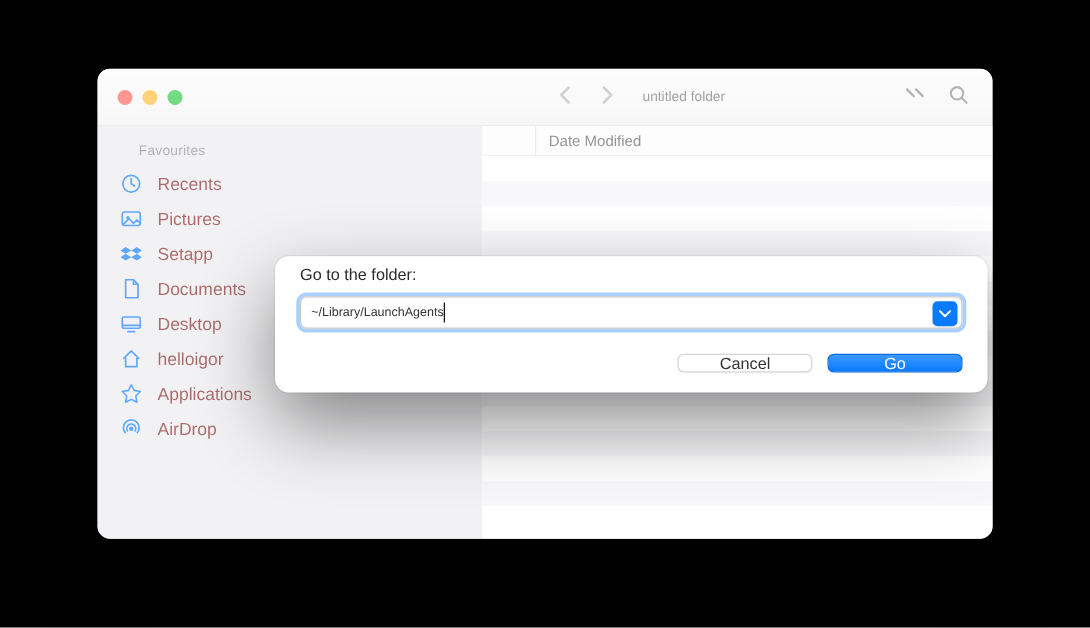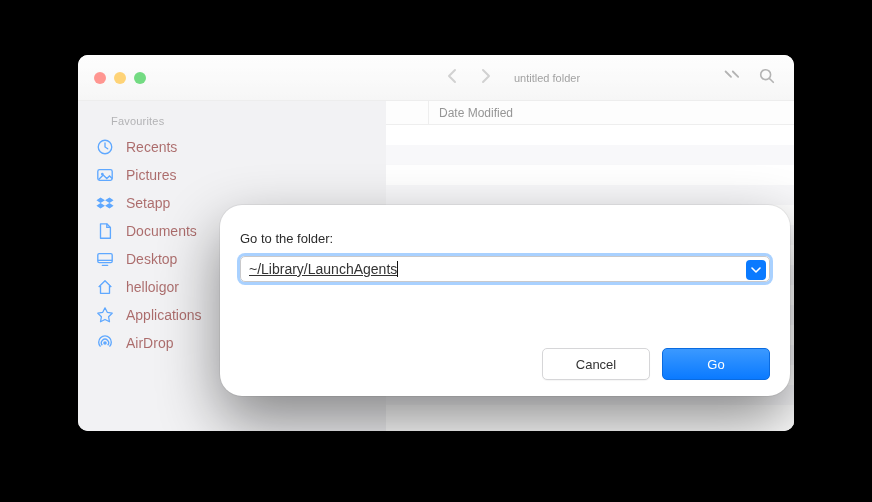--- a/index.html
+++ b/index.html
@@ -78,60 +78,58 @@
     .col-date { padding-left: 10px; border-left: 1px solid #e5e5e5; height: 100%; display: flex; align-items: center; }
     .rows .row { height: 20px; }
     .rows .row:nth-child(even) { background: #f5f5f7; }
     .rows .row:nth-child(odd) { background: #ffffff; }
 
     .modal {
       position: absolute;
       left: 220px; top: 205px;
       width: 570px;
       background: #fff;
-      border-radius: 22px;
+      border-radius: 11px;
       box-shadow: 0 25px 60px rgba(0,0,0,0.45), 0 0 0 1px rgba(0,0,0,0.05);
       z-index: 10;
-      padding: 26px 20px 16px;
+      padding: 7px 20px 16px;
     }
     .modal-label { font-size: 13px; color: #2b2b2b; margin-bottom: 10px; }
     .combo {
       position: relative;
       border: 1px solid #c9c9cb;
       border-radius: 5px;
       box-shadow: 0 0 0 3px rgba(10,122,255,0.35);
       height: 26px;
       display: flex; align-items: center;
       padding: 0 32px 0 8px;
-      font-size: 14px;
-      text-decoration: underline;
+      font-size: 10px;
     }
     .combo .caret {
       position: absolute; right: 3px; top: 3px;
       width: 20px; height: 20px;
       background: #0a7aff;
       border-radius: 4px;
       display: flex; align-items: center; justify-content: center;
     }
     .combo .caret svg { width: 10px; height: 10px; fill: #fff; }
     .cursor {
       display: inline-block; width: 1px; height: 16px;
       background: #111; vertical-align: middle;
     }
     .modal-buttons {
       display: flex; justify-content: flex-end; gap: 12px;
       margin-top: 20px;
     }
     .btn {
-      min-width: 108px; height: 32px;
+      min-width: 108px; height: 15px;
       border-radius: 5px;
       font-size: 13px;
       display: flex; align-items: center; justify-content: center;
       cursor: default;
-      margin-top: 46px;
     }
     .btn.secondary {
       background: #fff; border: 1px solid #d6d6d8; color: #333;
       box-shadow: 0 1px 1px rgba(0,0,0,0.04);
     }
     .btn.primary {
       background: linear-gradient(#3b99ff,#0a7aff);
       color: #fff; border: 1px solid #0a6be0;
     }
   </style>

